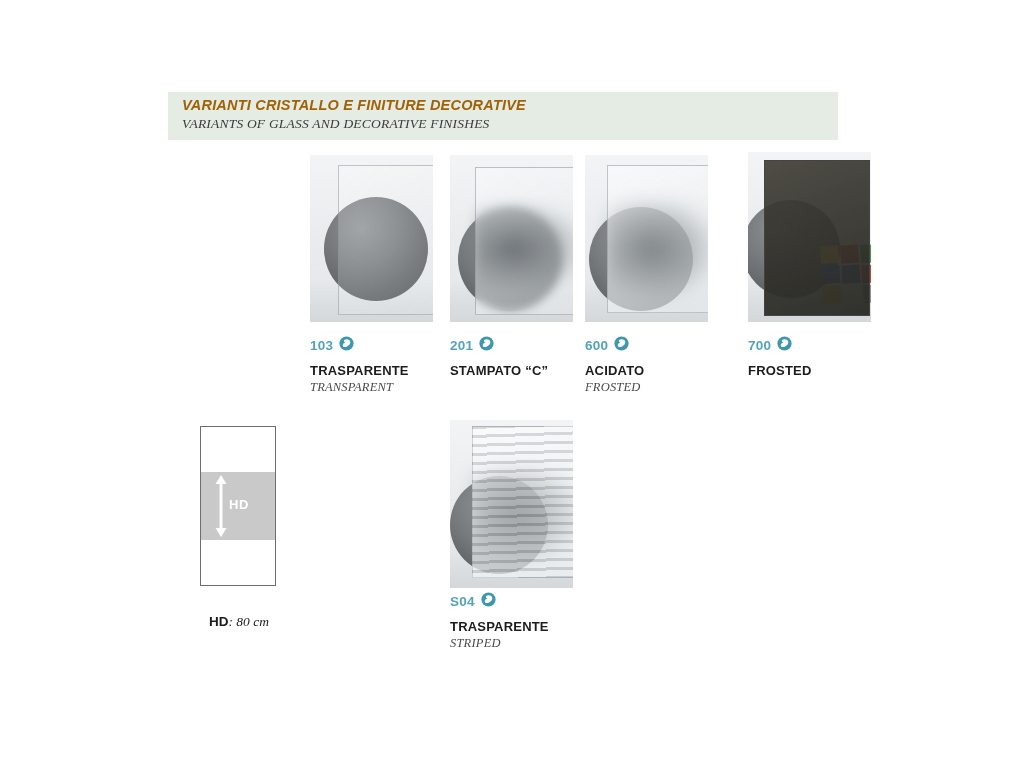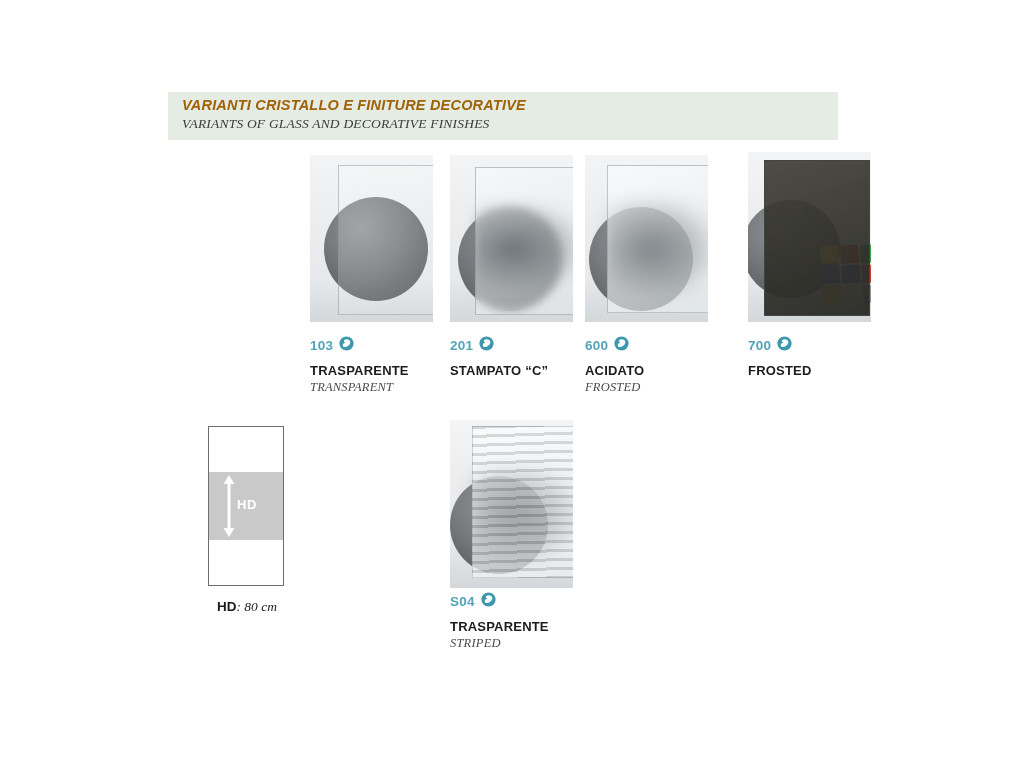--- a/index.html
+++ b/index.html
@@ -117,21 +117,21 @@
     margin-top: 2px;
     font-family: "Liberation Serif", serif;
     font-style: italic;
     font-size: 12.5px;
     color: #4a4a4a;
     letter-spacing: 0.2px;
     white-space: nowrap;
   }
 
   
-  #hd-diagram { position: absolute; left: 208px; top: 426px; width: 78px; }
+  #hd-diagram { position: absolute; left: 200px; top: 426px; width: 78px; }
   #hd-rect {
     position: relative;
     width: 76px;
     height: 160px;
     border: 1px solid #6e6e6e;
     box-sizing: border-box;
     background: #ffffff;
   }
   #hd-band {
     position: absolute;
@@ -144,21 +144,21 @@
   #hd-band-label {
     position: absolute;
     left: 28px;
     top: 70px;
     font-size: 13px;
     font-weight: bold;
     color: #ffffff;
     letter-spacing: 0.5px;
   }
   #hd-caption {
-    margin-top: 13px;
+    margin-top: 28px;
     width: 100%;
     text-align: center;
     white-space: nowrap;
     font-size: 13.5px;
     color: #1c1c1c;
   }
   #hd-caption .hd-key { font-weight: bold; }
   #hd-caption .hd-val {
     font-family: "Liberation Serif", serif;
     font-style: italic;

